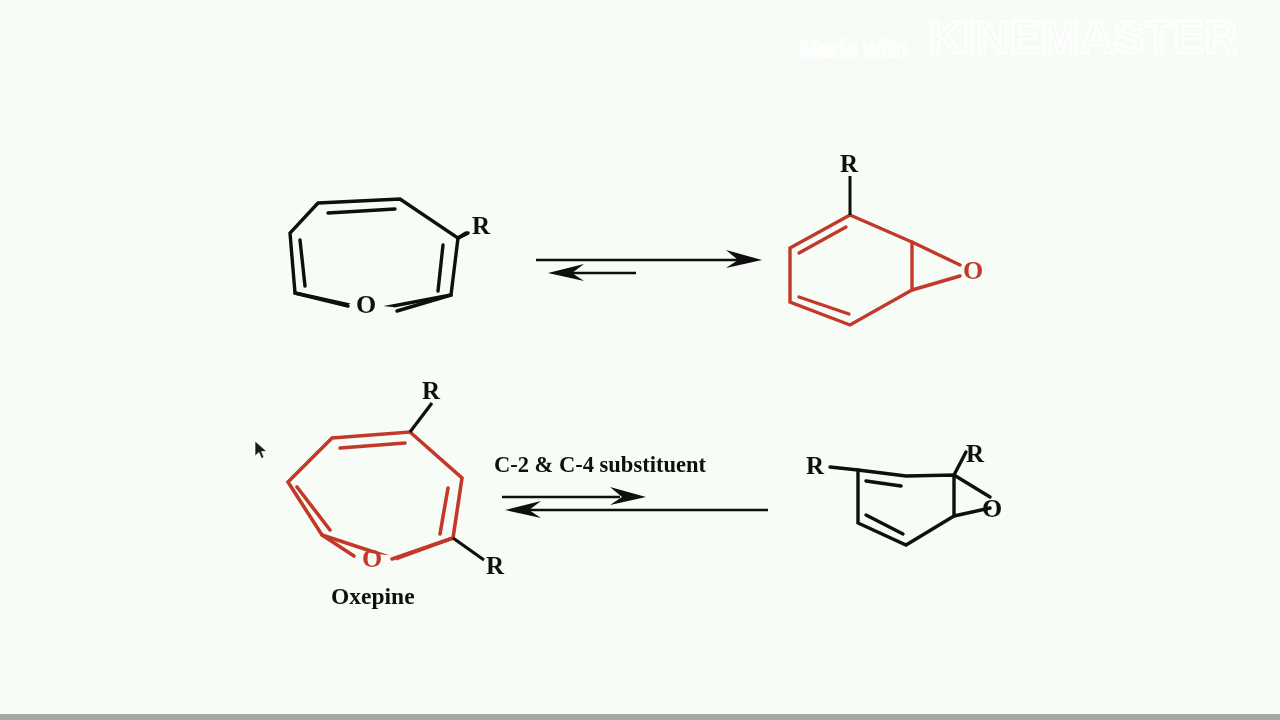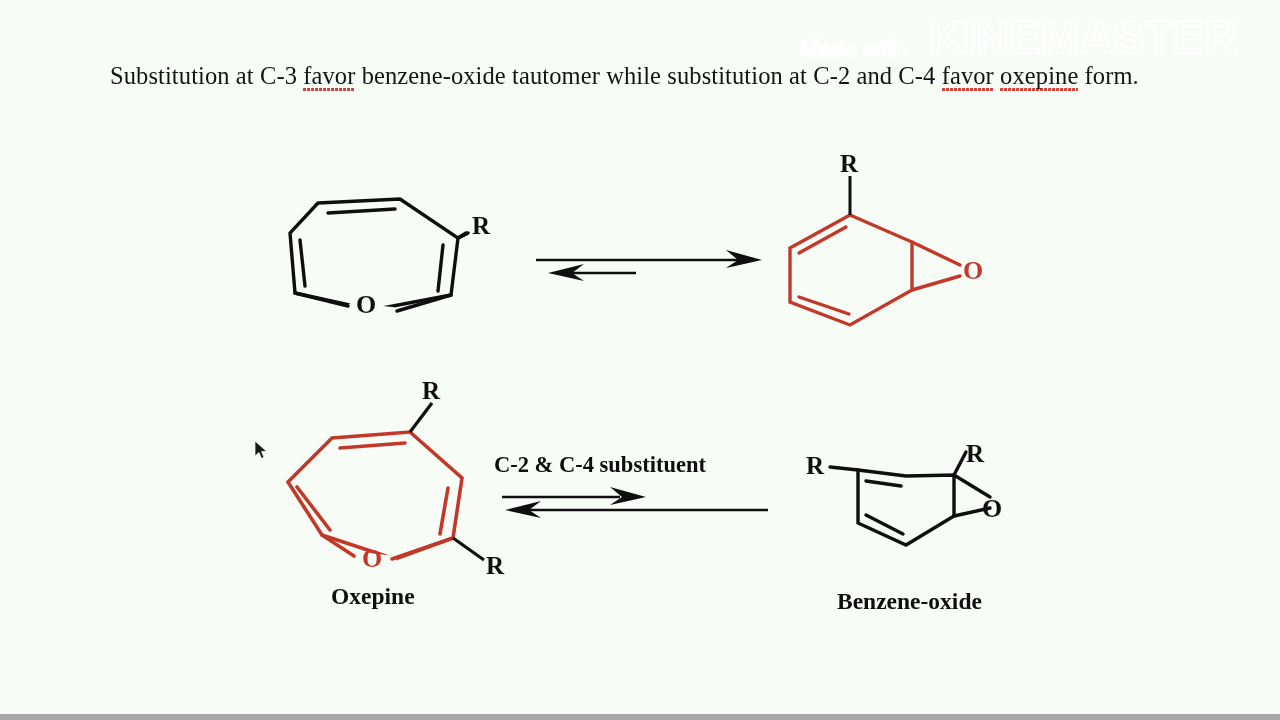--- a/index.html
+++ b/index.html
@@ -115,25 +115,20 @@
     top: 440px;
     width: 14px;
     height: 20px;
   }
 </style>
 </head>
 <body>
 
 <div id="slide">
 
-  <div id="caption">
-    <span>Substitution at C-3 </span><span class="sp">favor</span><span> benzene-oxide tautomer while substitution at C-2 and C-4</span>
-    <span class="sp">favor</span>
-    <span class="sp">oxepine</span><span> form.</span>
-  </div>
 
   <div id="watermark">
     <div id="wm-made">Made with</div>
     <div id="wm-kine">KINEMASTER</div>
   </div>
 
   <svg id="diagram" viewBox="0 0 1280 720">
 
     <g stroke="#0f0f0f" fill="none" stroke-width="3.4" stroke-linecap="round">
 
@@ -222,20 +217,19 @@
   <div class="lbl atom-red" style="left:362px; top:544px;">O</div>
   <div class="lbl r" style="left:422px; top:377px;">R</div>
   <div class="lbl r" style="left:486px; top:552px;">R</div>
   <div class="lbl name" style="left:331px; top:583px;">Oxepine</div>
 
   <div class="lbl cond" style="left:494px; top:452px;">C-2 &amp; C-4 substituent</div>
 
   <div class="lbl atom" style="left:982px; top:494px;">O</div>
   <div class="lbl r" style="left:806px; top:452px;">R</div>
   <div class="lbl r" style="left:966px; top:440px;">R</div>
-  <div class="lbl name" style="left:837px; top:588px;">Benzene-oxide</div>
 
   <svg id="cursor" viewBox="0 0 14 20">
     <polygon points="1,1 1,16 5,12.5 7.5,18.5 10,17.3 7.5,11.6 12.5,11.3" fill="#1a1a1a" stroke="#ffffff" stroke-width="0.7"></polygon>
   </svg>
 
   <div class="bottom-bar"></div>
 </div>
 
 </body></html>

